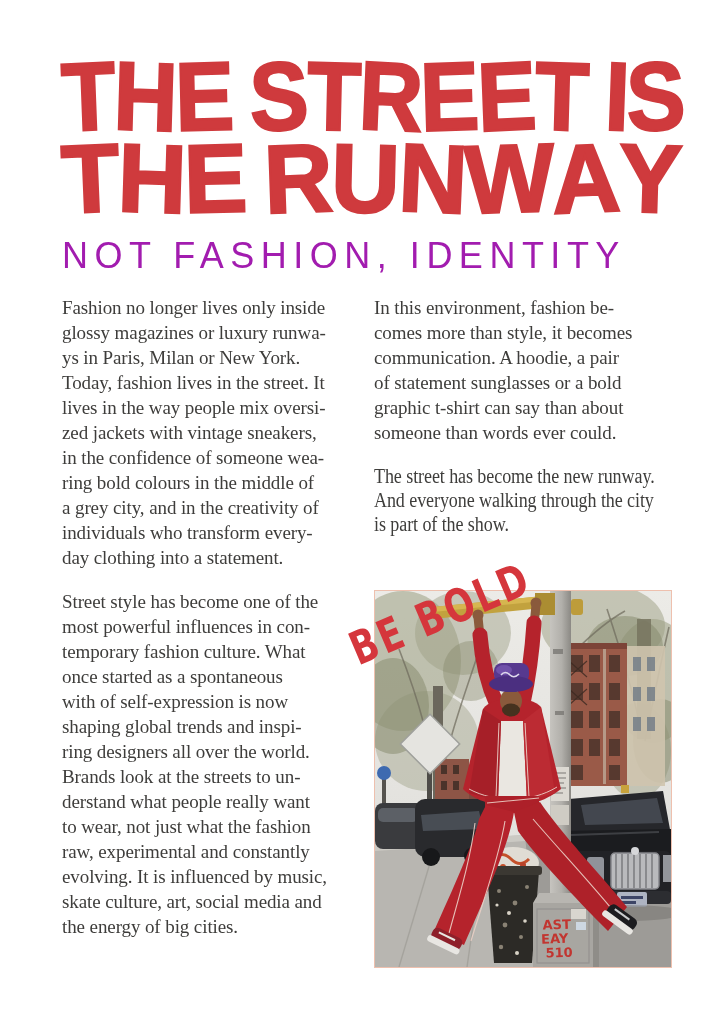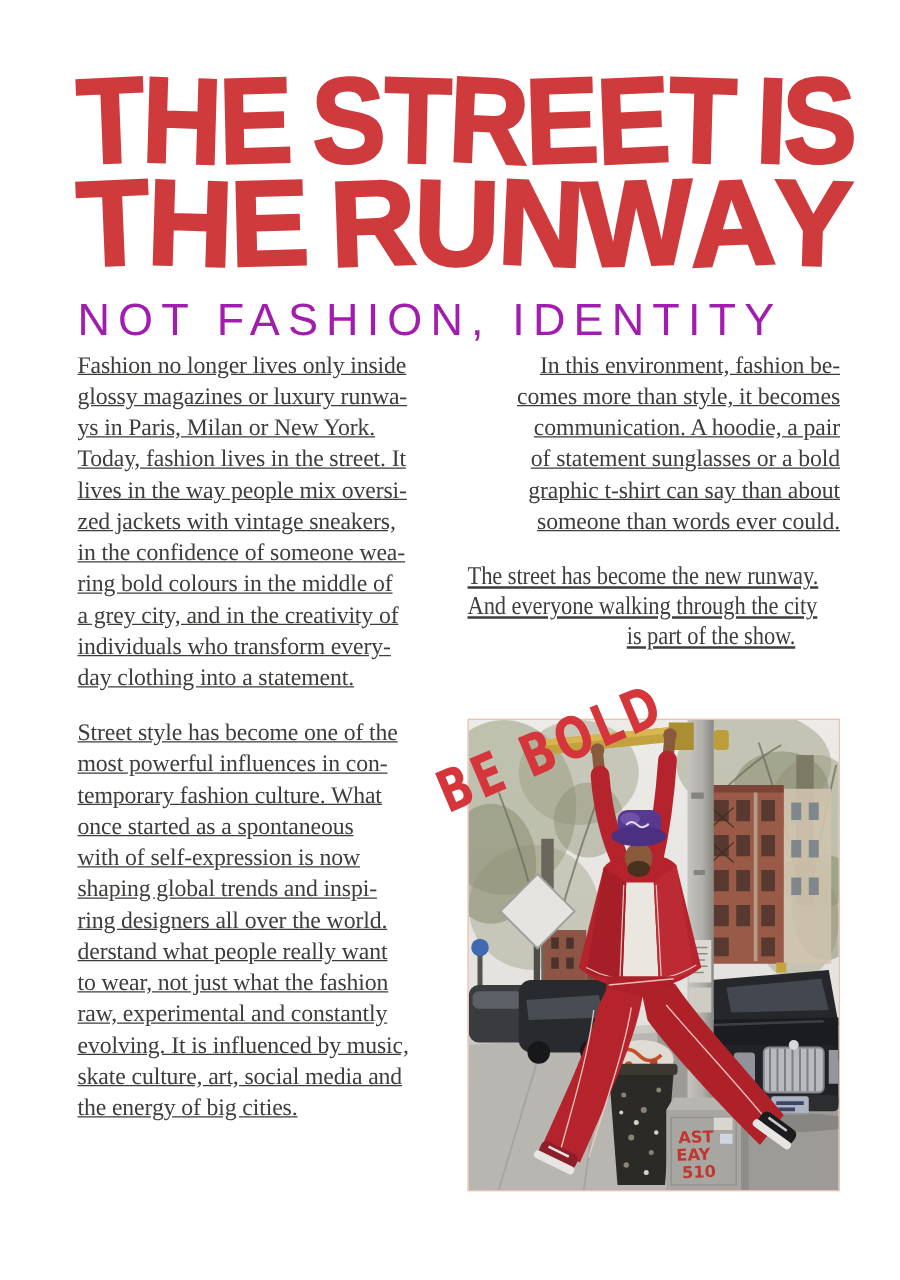--- a/index.html
+++ b/index.html
@@ -23,23 +23,23 @@
   .hl-sp { display:inline-block; width:0.20em; }
 
   
   .subtitle {
     margin-top:15px; white-space:nowrap;
     font-family:"Liberation Sans", sans-serif; font-weight:300;
     font-size:36px; letter-spacing:6.5px; color:#a21caf;
   }
 
   
-  .columns { display:flex; gap:12px; margin-top:3px; color:#3e3d3b;text-decoration:underline; }
+  .columns { display:flex; gap:12px; margin-top:18px; color:#3e3d3b; }
   .col-left  { width:300px; flex:none; }
-  .col-right { width:298px; flex:none;text-align:right; }
+  .col-right { width:298px; flex:none; }
   .para { font-size:19px; line-height:25px; letter-spacing:-0.1px; }
   .para + .para { margin-top:19px; }
   .tline { white-space:nowrap; }
   .para-condensed {
     font-size:20.5px; line-height:24px;
     transform:scaleX(0.88); transform-origin:left top;
   }
 
   
   figure.photo-wrap { margin:54px 0 0 0; position:relative; width:298px; }
@@ -90,20 +90,21 @@
             <div class="tline">day clothing into a statement.</div>
           </div>
         <div class="para">
             <div class="tline">Street style has become one of the</div>
             <div class="tline">most powerful influences in con-</div>
             <div class="tline">temporary fashion culture. What</div>
             <div class="tline">once started as a spontaneous</div>
             <div class="tline">with of self-expression is now</div>
             <div class="tline">shaping global trends and inspi-</div>
             <div class="tline">ring designers all over the world.</div>
+            <div class="tline">Brands look at the streets to un-</div>
             <div class="tline">derstand what people really want</div>
             <div class="tline">to wear, not just what the fashion</div>
             <div class="tline">raw, experimental and constantly</div>
             <div class="tline">evolving. It is influenced by music,</div>
             <div class="tline">skate culture, art, social media and</div>
             <div class="tline">the energy of big cities.</div>
           </div>
       </div>
 
       <div class="col col-right">

